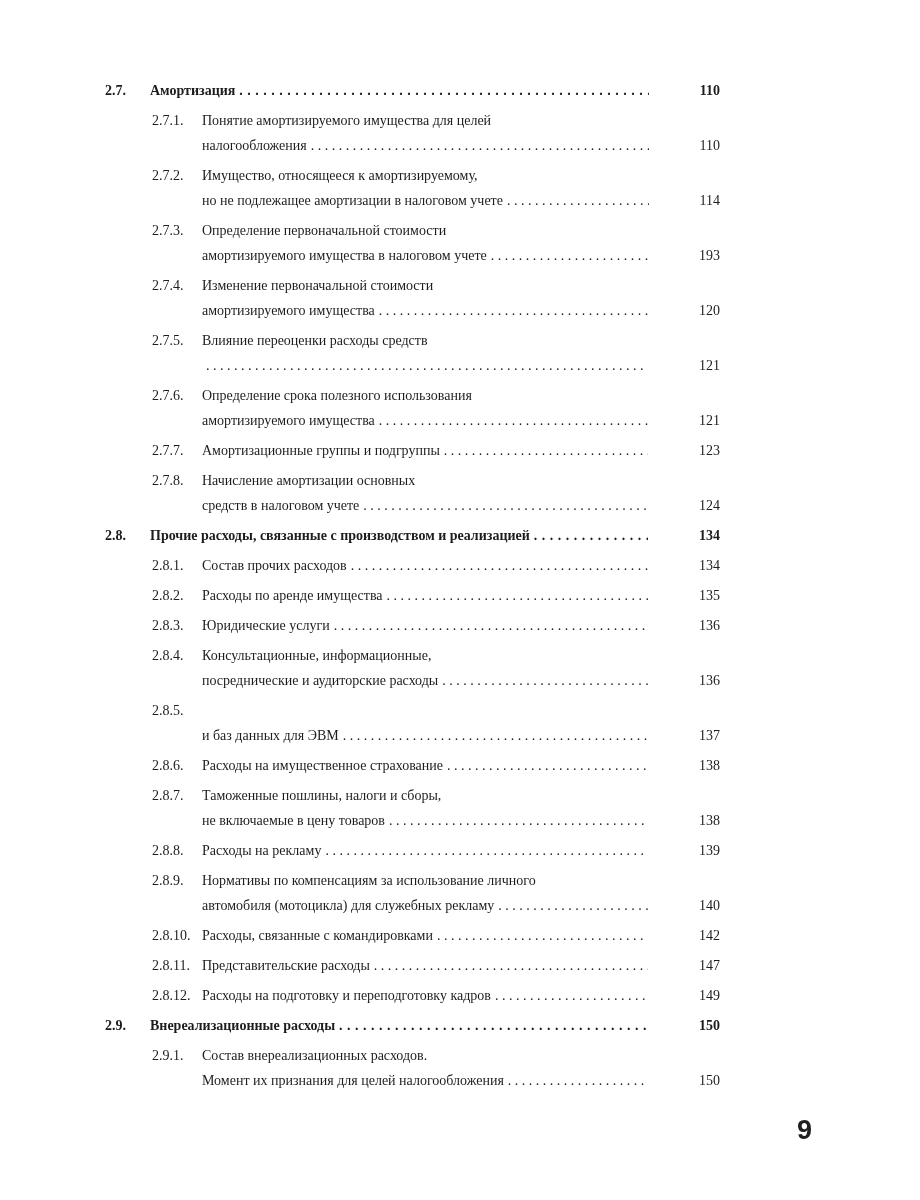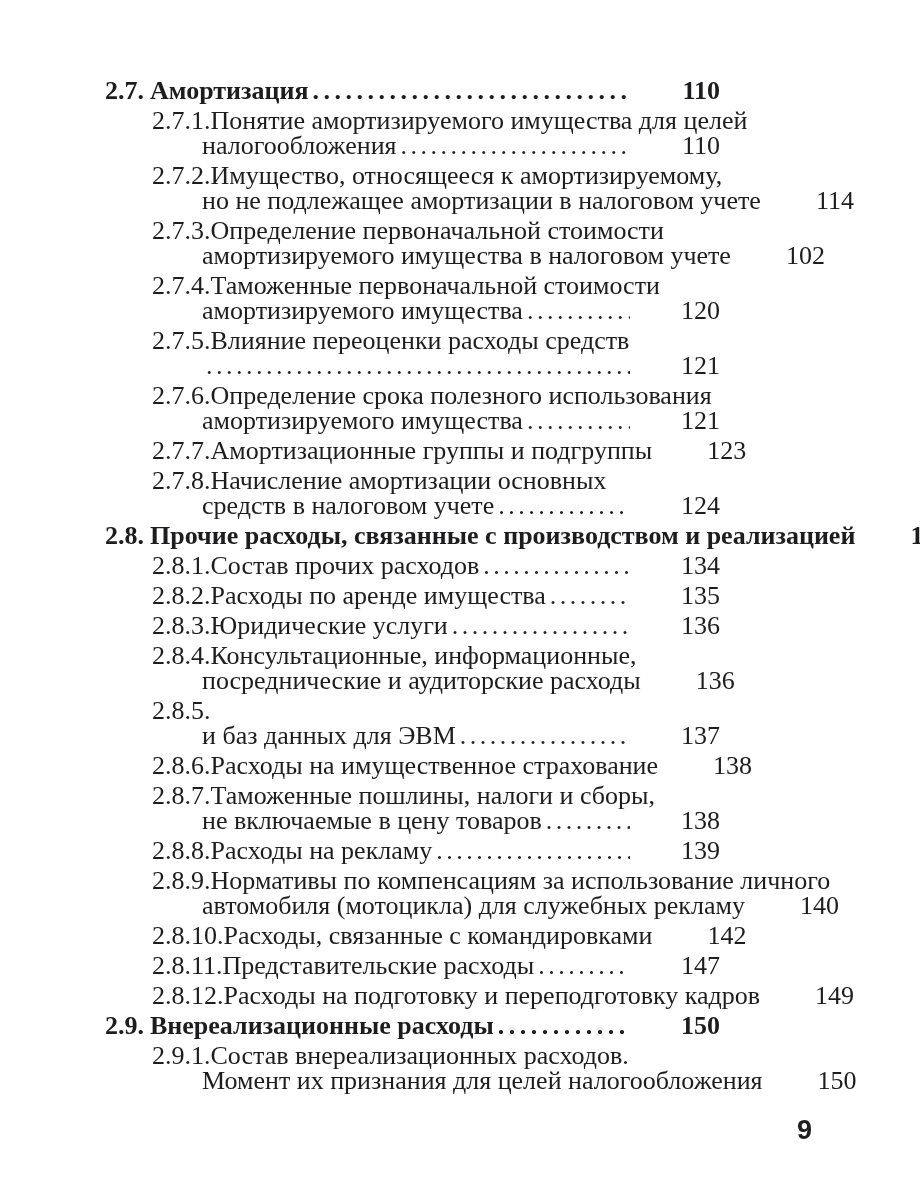--- a/index.html
+++ b/index.html
@@ -26,21 +26,21 @@
     top: 78px;
     width: 615px;
   }
   .entry {
     margin-bottom: 5px;
   }
   .trow {
     display: flex;
     align-items: baseline;
     line-height: 25px;
-    font-size: 26px;
+    font-size: 14px;
   }
   .num {
     flex: 0 0 45px;
     white-space: nowrap;
   }
   .level2 {
     padding-left: 47px;
   }
   .level2 .num {
     flex: 0 0 50px;
@@ -122,27 +122,27 @@
       </div>
       <div class="entry level2">
         <div class="trow">
           <span class="num">2.7.3.</span>
           <span class="ltext">Определение первоначальной стоимости</span>
         </div>
         <div class="trow">
           <span class="num"></span>
           <span class="ltext">амортизируемого имущества в налоговом учете</span>
           <span class="leader"></span>
-          <span class="pg">102</span>
+          <span class="pg">193</span>
         </div>
       </div>
       <div class="entry level2">
         <div class="trow">
           <span class="num">2.7.4.</span>
-          <span class="ltext">Таможенные первоначальной стоимости</span>
+          <span class="ltext">Изменение первоначальной стоимости</span>
         </div>
         <div class="trow">
           <span class="num"></span>
           <span class="ltext">амортизируемого имущества</span>
           <span class="leader"></span>
           <span class="pg">120</span>
         </div>
       </div>
       <div class="entry level2">
         <div class="trow">

